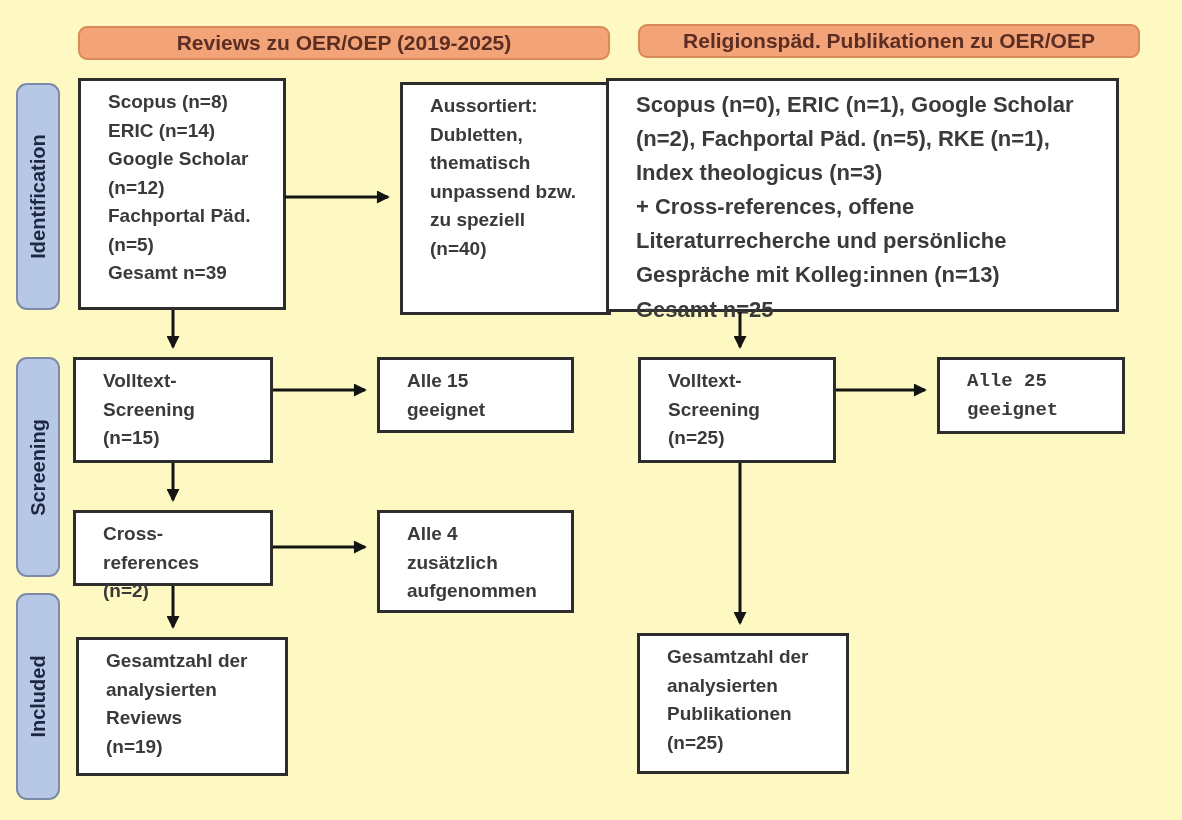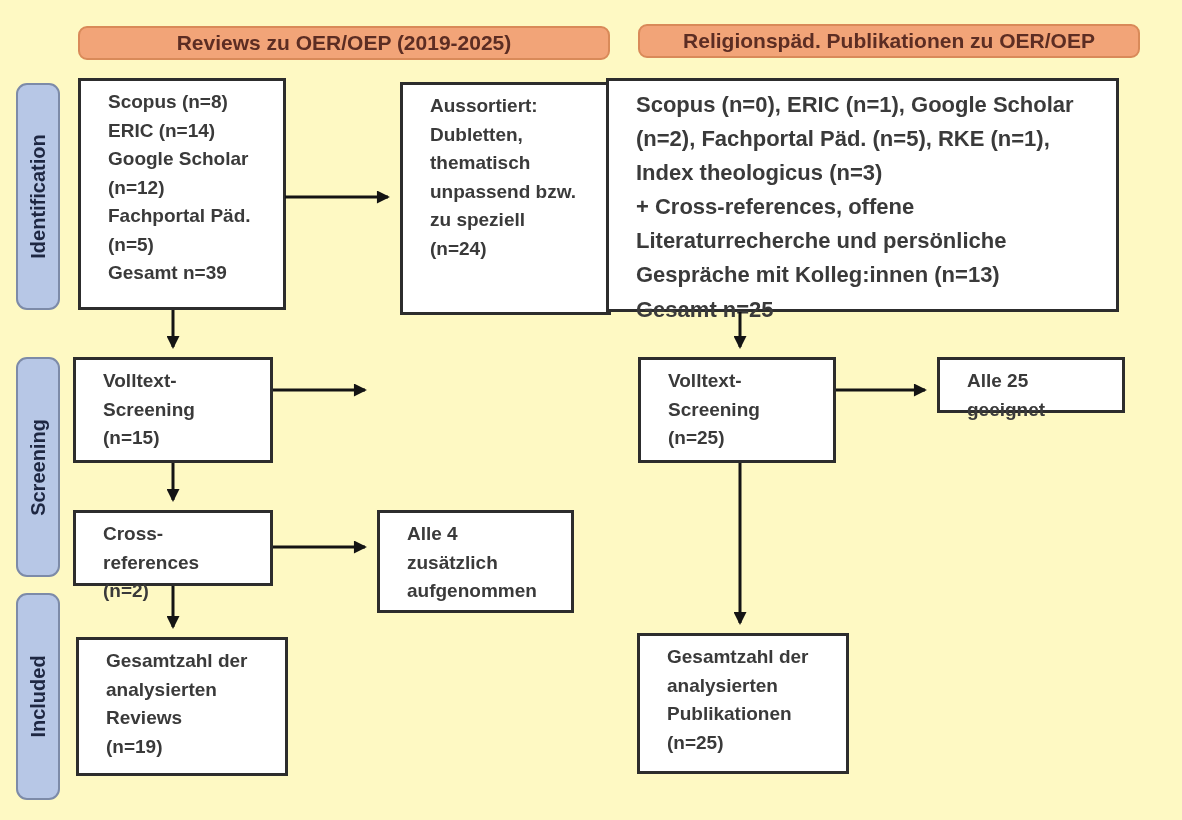--- a/index.html
+++ b/index.html
@@ -40,21 +40,21 @@
   .ftext{white-space:pre-line;}
   .b-l1{left:78px;  top:78px;  width:208px; height:232px;}
   .b-l2{left:400px; top:82px;  width:211px; height:233px;}
   .b-l3{left:73px;  top:357px; width:200px; height:106px;}
   .b-l4{left:377px; top:357px; width:197px; height:76px;}
   .b-l5{left:73px;  top:510px; width:200px; height:76px;}
   .b-l6{left:377px; top:510px; width:197px; height:103px;}
   .b-l7{left:76px;  top:637px; width:212px; height:139px;}
   .b-r1{left:606px; top:78px;  width:513px; height:234px; font-size:22px; line-height:1.55;}
   .b-r2{left:638px; top:357px; width:198px; height:106px;}
-  .b-r3{left:937px; top:357px; width:188px; height:56px;}
+  .b-r3{left:937px; top:357px; width:188px; height:77px;font-family:Liberation Mono, monospace;}
   .b-r4{left:637px; top:633px; width:212px; height:141px;}
   svg.arrows{position:absolute; left:0; top:0; pointer-events:none;}
   svg.arrows line{stroke:var(--arrow); stroke-width:3;}
 </style>
 </head>
 <body>
 
 <div class="canvas">
 
   <div class="hdr hdr-left">
@@ -80,26 +80,29 @@
 Google Scholar (n=12)
 Fachportal Päd. (n=5)
 Gesamt n=39</div>
   </div>
   <div class="fbox b-l2">
     <div class="ftext">Aussortiert:
 Dubletten,
 thematisch
 unpassend bzw.
 zu speziell
-(n=24)</div>
+(n=40)</div>
   </div>
   <div class="fbox b-l3">
     <div class="ftext">Volltext-
 Screening
 (n=15)</div>
+  </div>
+  <div class="fbox b-l4">
+    <div class="ftext">Alle 15 geeignet</div>
   </div>
   <div class="fbox b-l5">
     <div class="ftext">Cross-references
 (n=2)</div>
   </div>
   <div class="fbox b-l6">
     <div class="ftext">Alle 4 zusätzlich
 aufgenommen</div>
   </div>
   <div class="fbox b-l7">

